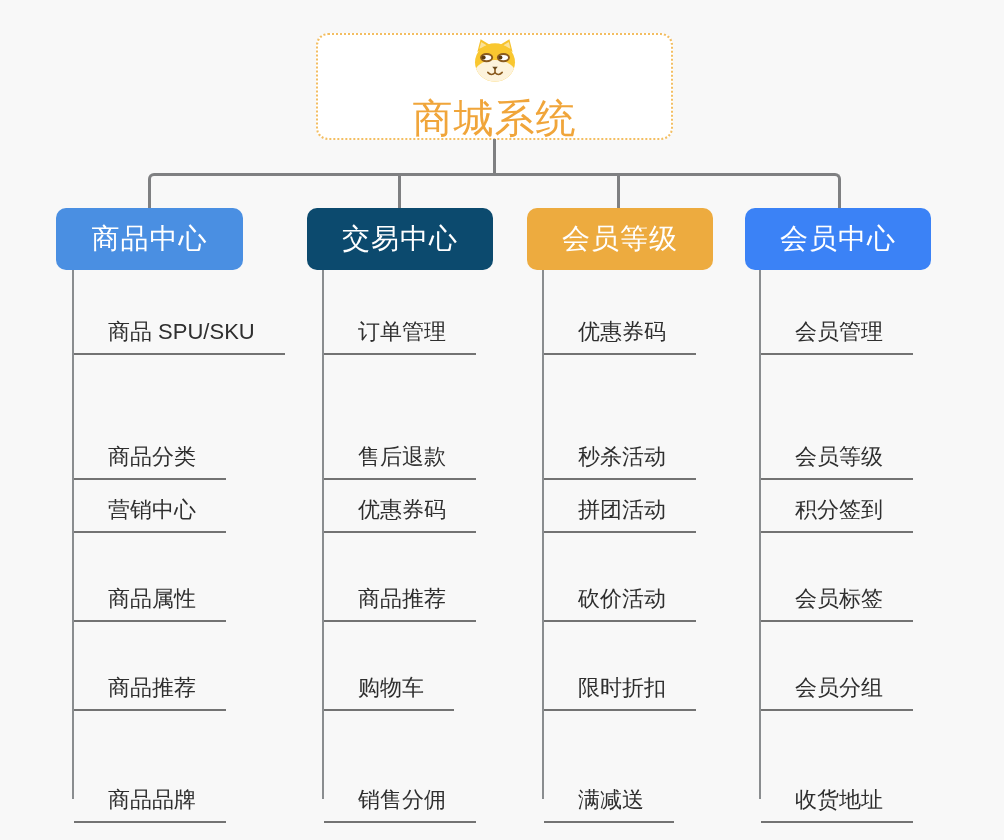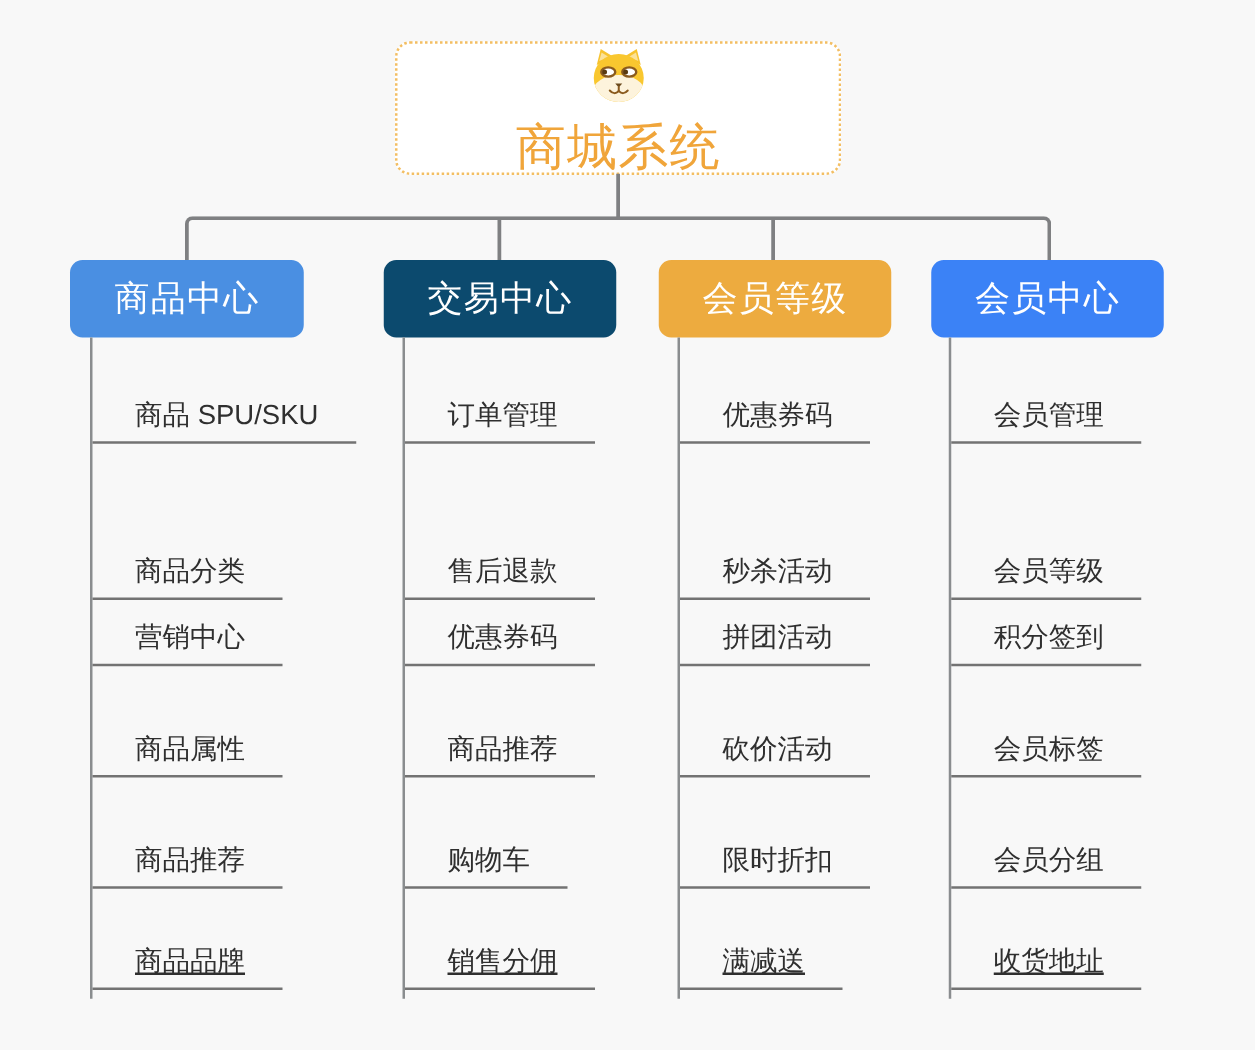--- a/index.html
+++ b/index.html
@@ -69,21 +69,21 @@
     padding:0 30px 10px 34px;
     border-bottom:2px solid #737373;
     font-size:22px;line-height:22px;color:#2F2F2F;
     white-space:nowrap;
   }
   .leaf:nth-child(1){top:51px;}
   .leaf:nth-child(2){top:128px;margin-top:48px;}
   .leaf:nth-child(3){top:229px;}
   .leaf:nth-child(4){top:318px;}
   .leaf:nth-child(5){top:407px;text-align:right;}
-  .leaf:nth-child(6){top:488px;text-decoration:underline;}
+  .leaf:nth-child(6){top:519px;}
 </style>
 </head>
 <body>
 
 <div class="canvas">
 
   <div class="root-node">
     <svg class="root-icon" viewBox="0 0 64 60" aria-hidden="true">
 
       <path d="M10 20 L14 4 L27 12 Z" fill="#F7C32E"></path>

